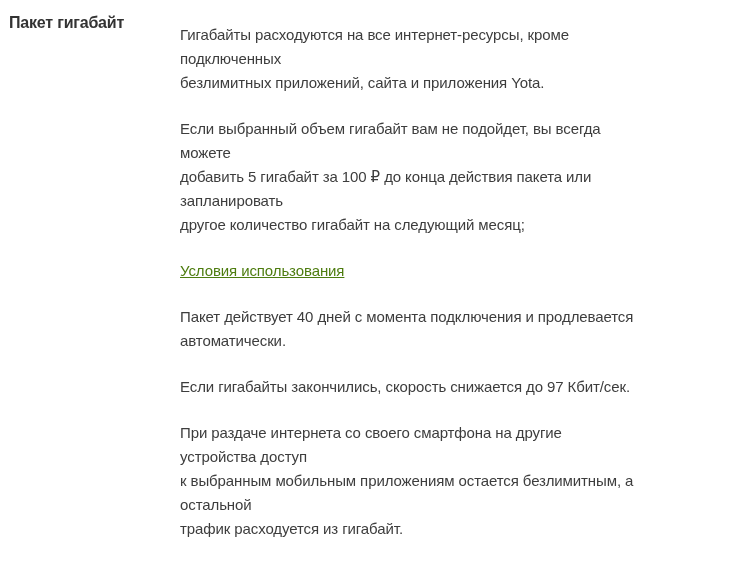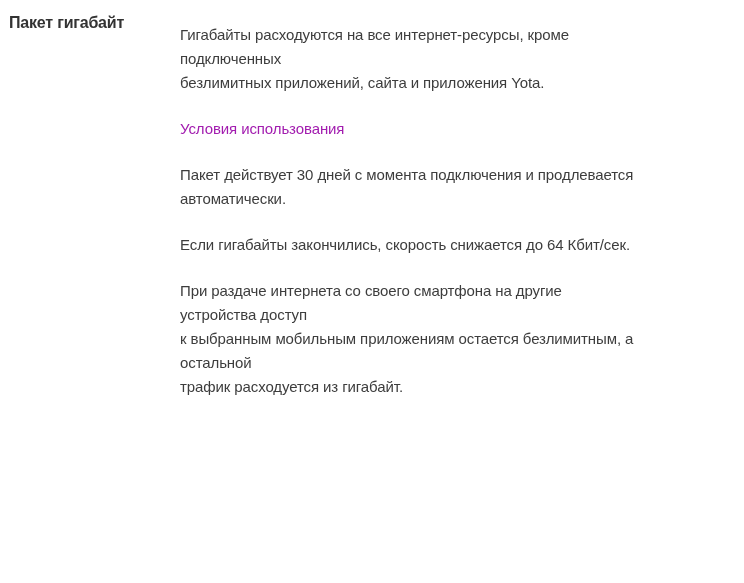--- a/index.html
+++ b/index.html
@@ -36,34 +36,38 @@
   }
   .paragraph {
     margin: 12px 0 22px 0;
     font-size: 15px;
     line-height: 24px;
     color: #3d3d3d;
     letter-spacing: -0.1px;
     white-space: pre-line;
   }
   .paragraph.subheading {
-    color: #a21caf;
+    color: #4d7c0f;
+    text-decoration: underline;
   }
 </style>
 </head>
 <body>
 
 <div class="page">
   <div class="row">
     <div class="label-col">Пакет гигабайт</div>
     <div class="content-col">
         <p class="paragraph">Гигабайты расходуются на все интернет-ресурсы, кроме подключенных
 безлимитных приложений, сайта и приложения Yota.</p>
+        <p class="paragraph">Если выбранный объем гигабайт вам не подойдет, вы всегда можете
+добавить 5 гигабайт за 100 ₽ до конца действия пакета или запланировать
+другое количество гигабайт на следующий месяц;</p>
         <p class="paragraph subheading">Условия использования</p>
-        <p class="paragraph">Пакет действует 30 дней с момента подключения и продлевается
+        <p class="paragraph">Пакет действует 40 дней с момента подключения и продлевается
 автоматически.</p>
-        <p class="paragraph">Если гигабайты закончились, скорость снижается до 64 Кбит/сек.</p>
+        <p class="paragraph">Если гигабайты закончились, скорость снижается до 97 Кбит/сек.</p>
         <p class="paragraph">При раздаче интернета со своего смартфона на другие устройства доступ
 к выбранным мобильным приложениям остается безлимитным, а остальной
 трафик расходуется из гигабайт.</p>
       </div>
   </div>
 </div>
 
 </body></html>

